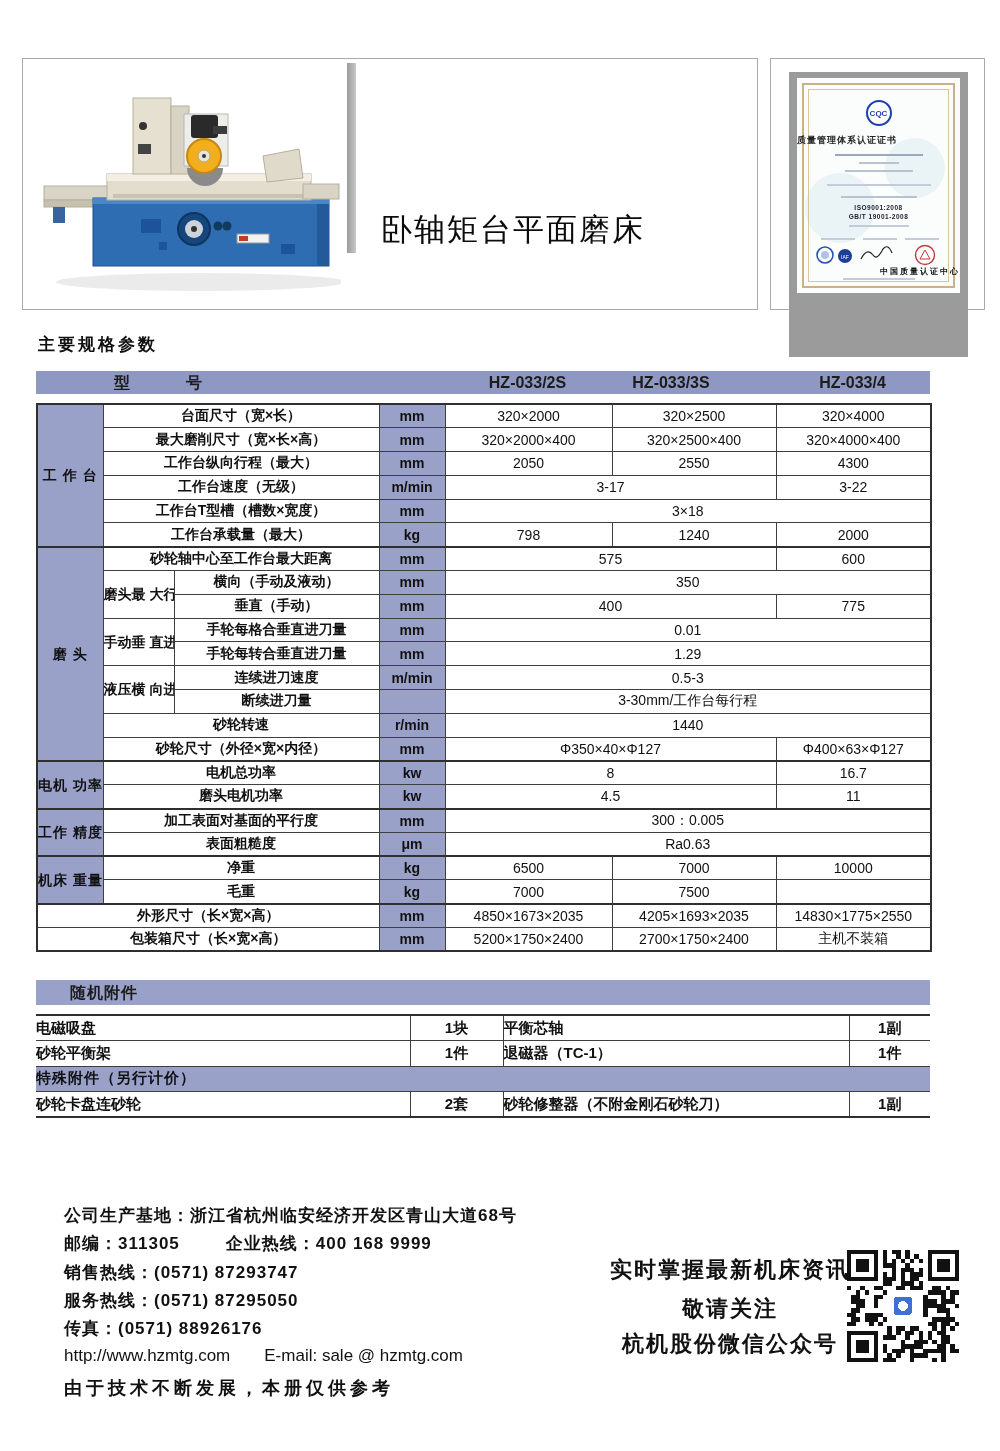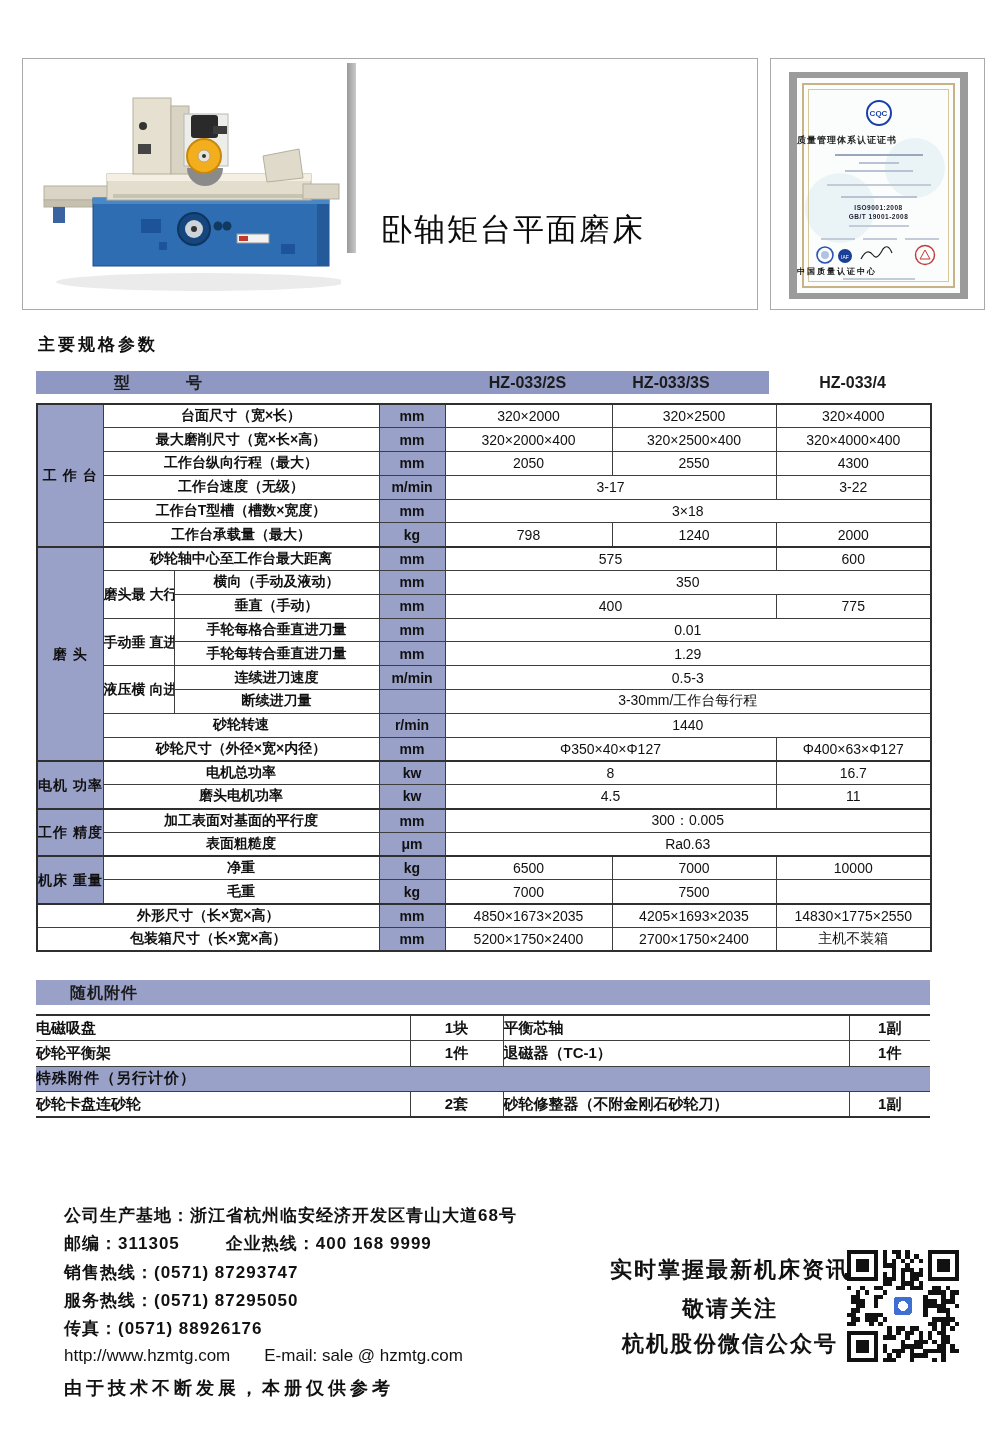--- a/index.html
+++ b/index.html
@@ -23,38 +23,38 @@
 
   
   .hero-box{left:22px;top:58px;width:736px;height:252px;border:1px solid #a9a9a9;background:#fff}
   .cert-box{left:770px;top:58px;width:215px;height:252px;border:1px solid #a9a9a9;background:#fff}
   .divider{left:346px;top:62px;width:9px;height:190px;background:linear-gradient(90deg,#9a9a9a,#c9c9c9)}
   .title-wrap{left:380px;top:190px;width:370px}
   .prod-title{font-size:42px;font-weight:bold;color:#2b2b9b;letter-spacing:0px;line-height:1.1}
   .prod-sub{font-size:31px;font-weight:normal;color:#0c0c0c;letter-spacing:2px;margin-top:18px}
 
   
-  .cert-mat{left:18px;top:13px;width:179px;height:227px;background:#9b9b9b}
+  .cert-mat{left:18px;top:13px;width:179px;height:285px;background:#9b9b9b}
   .cert-page{position:absolute;left:8px;top:6px;width:163px;height:215px;background:#fbfdfd;overflow:hidden}
   .cert-frame{position:absolute;left:5px;top:5px;right:5px;bottom:5px;border:2px solid #c9b285}
   .cert-frame2{position:absolute;left:11px;top:11px;right:11px;bottom:11px;border:1px solid #d8c79b}
   .wm{position:absolute;border-radius:50%;background:#dcecf2;opacity:.55}
   .cqc{position:absolute;left:50%;top:22px;transform:translateX(-50%);width:26px;height:26px;border:2px solid #1a3fa8;border-radius:50%;
        display:flex;align-items:center;justify-content:center;font-size:8px;font-weight:bold;color:#1a3fa8;background:#fff}
   .cert-title{position:absolute;left:0;right:0;top:56px;text-align:left;font-size:9px;font-weight:bold;letter-spacing:1px;color:#222;
        font-family:"Liberation Serif","DejaVu Serif",serif}
   .tinybar{position:absolute;height:2px;background:#9aa7bd}
   .cert-iso{position:absolute;left:0;right:0;text-align:center;font-size:6.5px;font-weight:bold;color:#223;letter-spacing:.5px}
-  .cert-org{position:absolute;left:0;right:0;top:188px;text-align:left;font-size:8px;font-weight:bold;color:#111;letter-spacing:2px}
+  .cert-org{position:absolute;left:0;right:0;top:188px;text-align:right;font-size:8px;font-weight:bold;color:#111;letter-spacing:2px}
 
   
   .sec-heading{left:38px;top:333px;font-size:17px;font-weight:bold;letter-spacing:3px}
 
   
-  .model-bar{left:36px;top:371px;width:733px;height:23px;background:var(--bar);color:#1c1c1c}
+  .model-bar{left:36px;top:371px;width:894px;height:23px;background:var(--bar);color:#1c1c1c}
   .model-bar .ml{position:absolute;left:78px;top:0;height:23px;line-height:23px;font-size:16px;font-weight:bold;letter-spacing:8px}
   .model-bar .mv{position:absolute;top:0;height:23px;line-height:23px;font-size:16px;font-weight:bold;text-align:center}
   .mv.m0{left:408px;width:167px}.mv.m1{left:553px;width:164px}.mv.m2{left:739px;width:155px}
 
   table.spec{left:36px;top:403px;position:absolute;width:894px;border-collapse:collapse;table-layout:fixed;border:2px solid var(--bd2)}
   table.spec td{border:1px solid var(--bd);height:23.8px;padding:0;font-size:14px;text-align:center;overflow:hidden;white-space:nowrap}
   table.spec tr.sec td{border-top:2px solid var(--bd2)}
   td.g{background:var(--cell);font-weight:bold;font-size:15px;white-space:pre-line;line-height:1.45;letter-spacing:1px}
   td.sg{font-weight:bold;font-size:15px;white-space:pre-line;line-height:1.3;text-align:left;padding-left:8px}
   td.p{font-weight:bold;font-size:15px;text-align:left;padding-left:11px}

